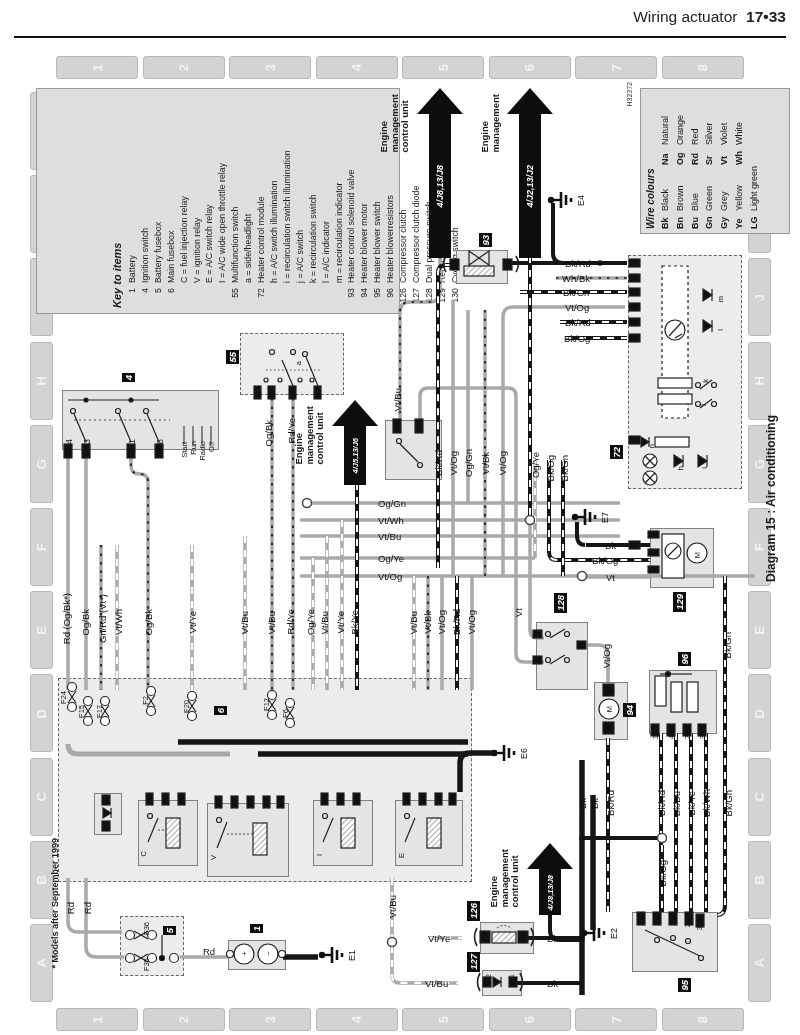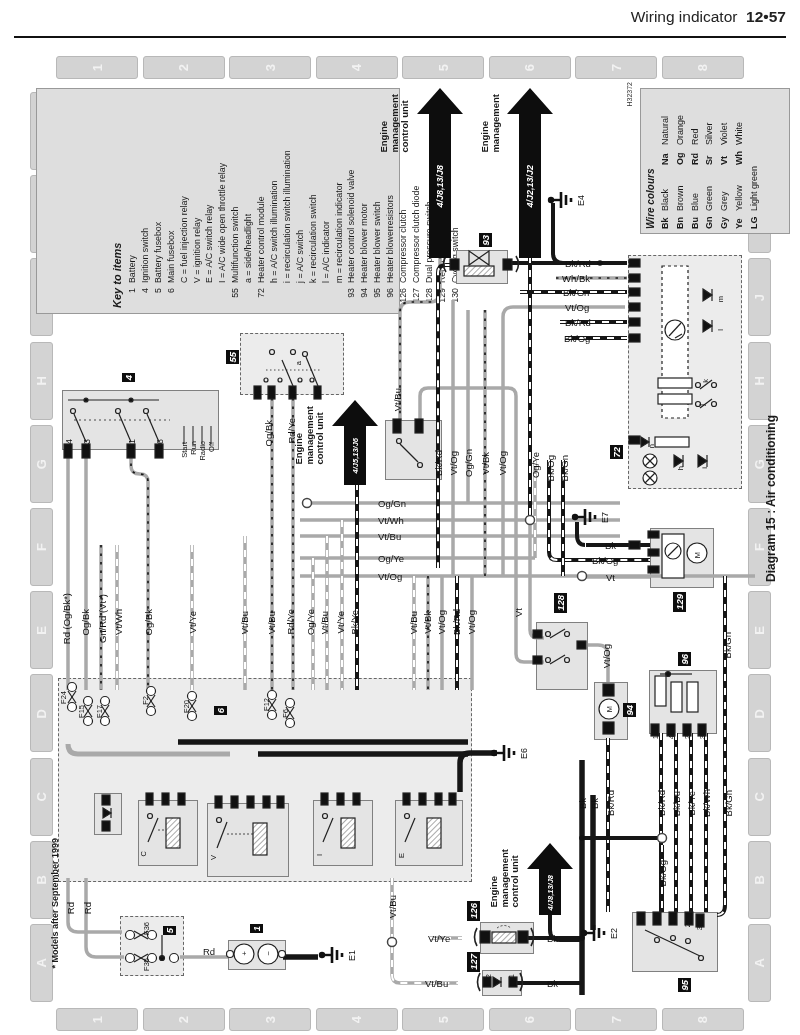--- a/index.html
+++ b/index.html
@@ -47,21 +47,21 @@
   .acap{position:absolute;z-index:4;font-weight:bold;font-size:9.5px;line-height:10.5px;}
   .vtitle{position:absolute;z-index:6;font-weight:bold;font-size:12px;}
   .vnote{position:absolute;z-index:6;font-weight:bold;font-size:9px;}
   .vcode{position:absolute;z-index:6;font-size:7px;color:#333;}
 </style>
 </head>
 <body>
 
 <div id="page">
 
-  <div class="hdr"><span>Wiring indicator</span>&nbsp; <b>12•57</b></div>
+  <div class="hdr"><span>Wiring actuator</span>&nbsp; <b>17•33</b></div>
   <div class="rule"></div>
 
   <div id="frame">
       <div class="tab" style="left: 56px; top: 56px; width: 80px; height: 21px;">
         <span class="v">1</span>
       </div>
       <div class="tab" style="left: 142.5px; top: 56px; width: 80px; height: 21px;">
         <span class="v">2</span>
       </div>
       <div class="tab" style="left: 229px; top: 56px; width: 80px; height: 21px;">

